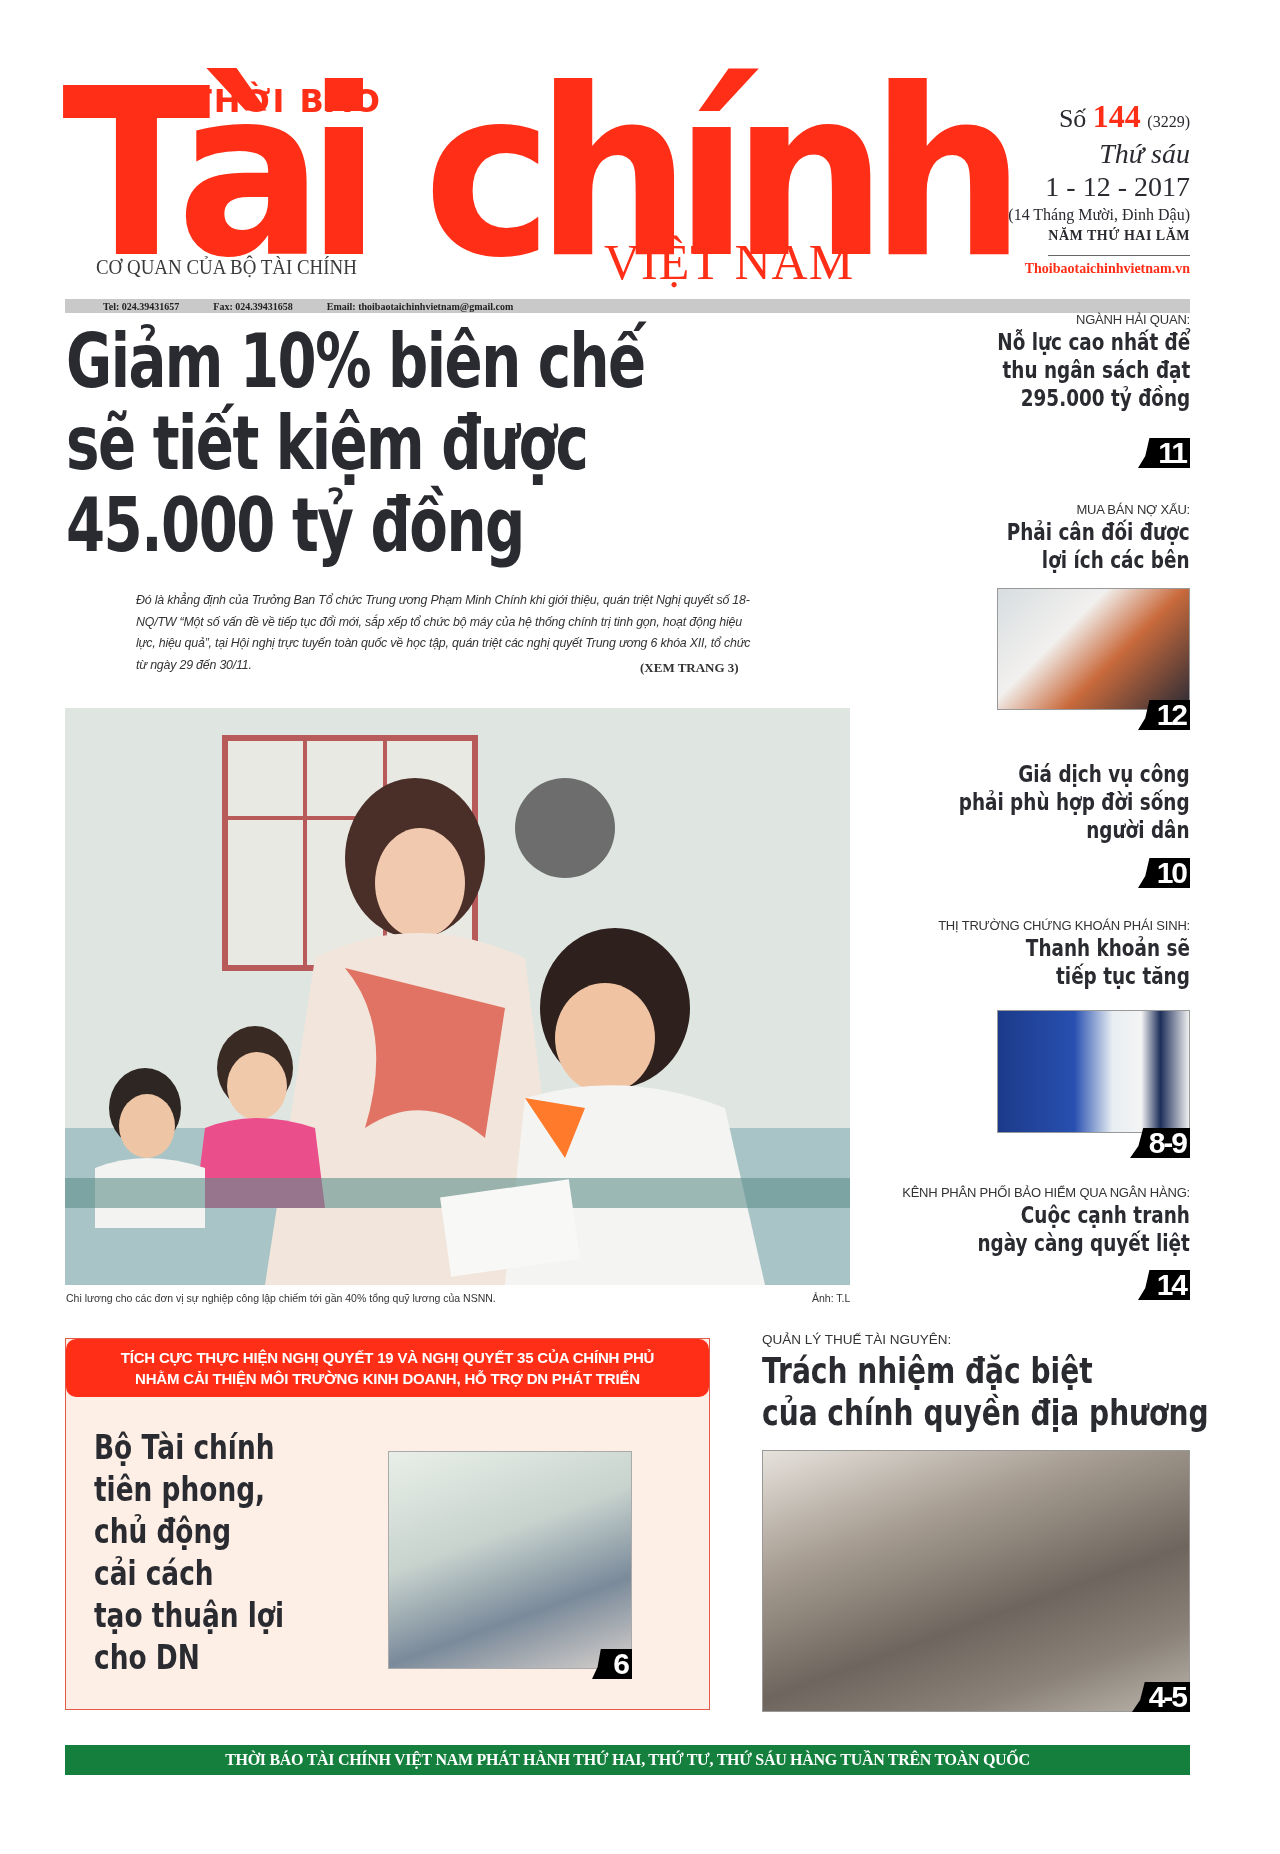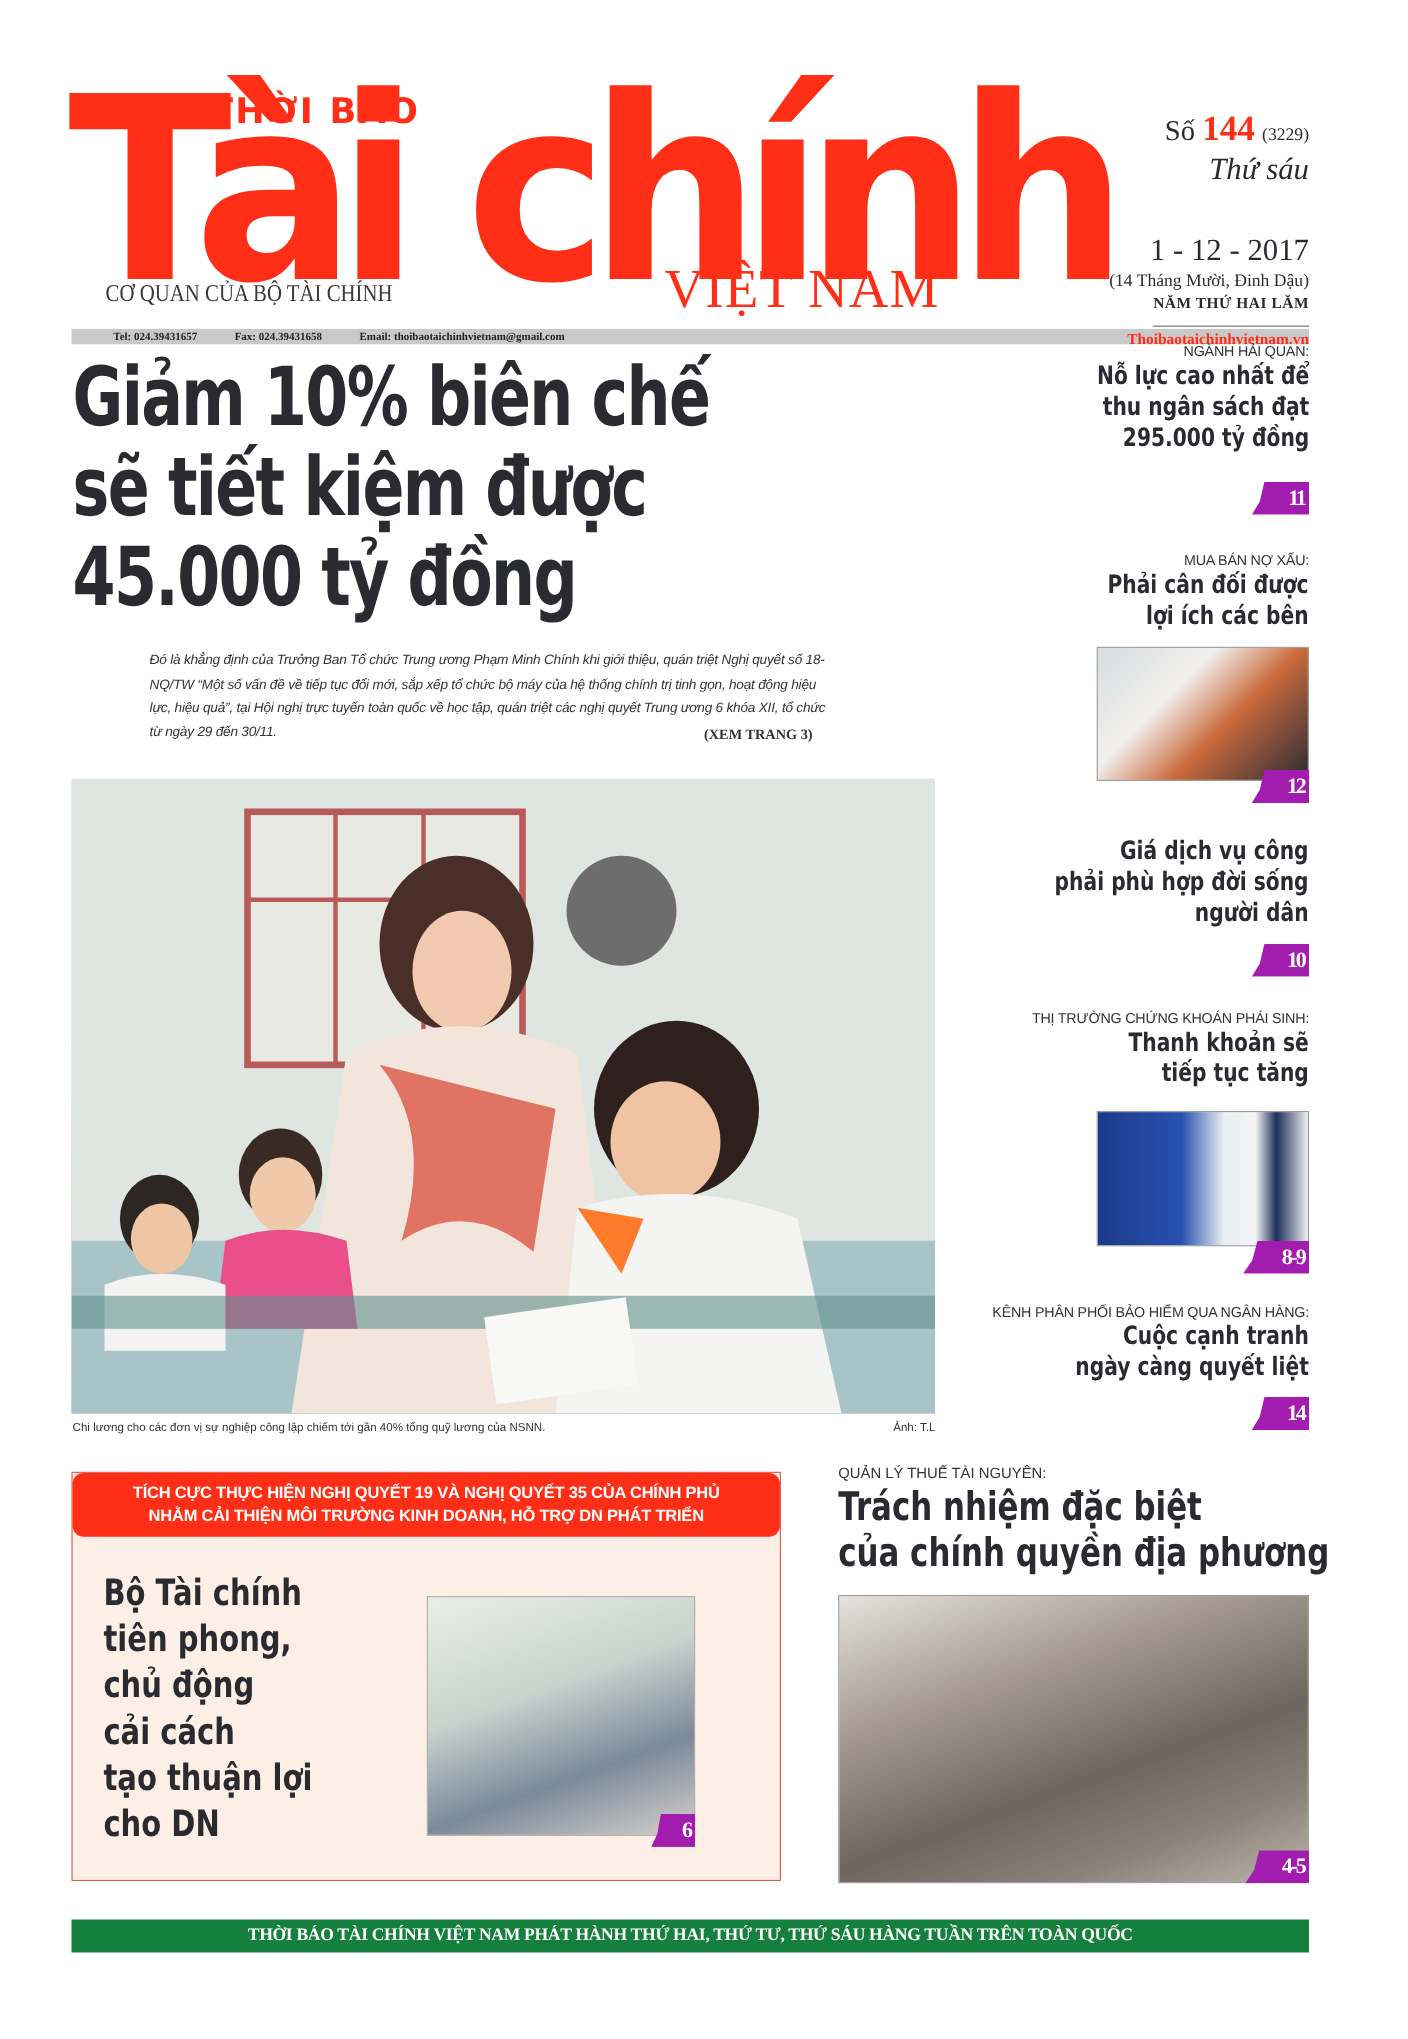--- a/index.html
+++ b/index.html
@@ -10,39 +10,39 @@
   .logo-vietnam{position:absolute;left:604px;top:236px;font-family:"Liberation Serif",serif;color:#ff2e17;font-size:50px;line-height:52px;letter-spacing:1px;}
   .logo-coquan{position:absolute;left:96px;top:254px;font-family:"Liberation Serif",serif;color:#3a3a3a;font-size:22px;transform:scaleX(0.86);transform-origin:left top;white-space:nowrap;}
   .contact-bar{position:absolute;left:65px;top:299px;width:1125px;height:14px;background:#c9c9c9;display:flex;align-items:center;font-family:"Liberation Serif",serif;font-weight:bold;font-size:10px;color:#222;}
   .contact-bar span{margin-left:34px;}
   .contact-bar span:first-child{margin-left:38px;}
   .issue-block{position:absolute;right:90px;top:100px;text-align:right;font-family:"Liberation Serif",serif;color:#2a2b30;}
   .issue-line{font-size:26px;line-height:32px;}
   .issue-num{color:#ff2e17;font-weight:bold;font-size:32px;}
   .issue-sub{font-size:16px;}
   .weekday{font-style:italic;font-size:28px;line-height:32px;}
-  .date{font-size:28px;line-height:34px;margin-top:40px;}
+  .date{font-size:28px;line-height:34px;}
   .lunar{font-size:16px;line-height:22px;}
   .year{font-weight:bold;font-size:14px;line-height:18px;border-bottom:1px solid #666;display:inline-block;padding-bottom:10px;letter-spacing:0.5px;}
   .website{color:#ff2e17;font-weight:bold;font-size:14px;line-height:26px;}
   
   .headline{position:absolute;left:66px;top:320px;font-family:"DejaVu Sans",sans-serif;font-weight:bold;color:#2a2b30;font-size:74px;line-height:82px;letter-spacing:-2px;transform:scaleX(0.76);transform-origin:left top;white-space:nowrap;}
   .lead{position:absolute;left:136px;top:590px;width:624px;font-style:italic;font-size:12.4px;line-height:21.5px;color:#333;letter-spacing:-0.2px;}
   .see-page{position:absolute;left:640px;top:660px;font-family:"Liberation Serif",serif;font-weight:bold;font-size:13px;color:#333;}
   
   .main-photo{position:absolute;left:65px;top:708px;width:785px;height:577px;overflow:hidden;background:linear-gradient(180deg,#d9e0dc 0%,#e8e4d8 35%,#c7b9a6 65%,#8fa2a8 100%);}
   .caption{position:absolute;left:66px;top:1292px;font-size:10.5px;color:#333;}
   .credit{position:absolute;left:812px;top:1292px;font-size:10.5px;color:#333;}
   
   .feature{position:absolute;left:65px;top:1338px;width:645px;height:372px;background:#fdeee6;border:1px solid #e25a4a;box-sizing:border-box;}
   .feature-banner{background:#ff2e17;color:#fff;height:58px;display:flex;flex-direction:column;justify-content:center;align-items:center;font-weight:bold;font-size:15px;line-height:21px;letter-spacing:-0.2px;border-radius:10px;}
   .feature-title{position:absolute;left:28px;top:88px;font-family:"DejaVu Sans",sans-serif;font-weight:bold;font-size:33px;line-height:42px;color:#2a2b30;transform:scaleX(0.8);transform-origin:left top;white-space:nowrap;}
   .feature-photo{position:absolute;left:322px;top:112px;width:242px;height:216px;border:1px solid #aaa;background:linear-gradient(160deg,#e8efe8 0%,#c8d3ce 40%,#7a8a9a 70%,#d6d0cc 100%);}
   
-  .page-tag{position:absolute;height:30px;background:#a21caf;color:#fff;font-family:Liberation Serif, serif;font-weight:bold;font-size:20px;line-height:30px;text-align:right;padding-right:4px;box-sizing:border-box;letter-spacing:-2px;clip-path:polygon(22% 0,100% 0,100% 100%,0 100%,14% 60%);}
+  .page-tag{position:absolute;height:30px;background:#000000;color:#fff;font-family:Liberation Sans, sans-serif;font-weight:bold;font-size:30px;line-height:30px;text-align:right;padding-right:4px;box-sizing:border-box;letter-spacing:-2px;clip-path:polygon(22% 0,100% 0,100% 100%,0 100%,14% 60%);}
   
   .side{position:absolute;right:90px;text-align:right;}
   .side-kicker{font-size:13px;color:#333;line-height:16px;white-space:nowrap;letter-spacing:-0.2px;}
   .side-title{font-family:"DejaVu Sans",sans-serif;font-weight:bold;font-size:23px;line-height:28px;color:#2a2b30;white-space:nowrap;transform:scaleX(0.8);transform-origin:right top;}
   .side-photo{position:absolute;border:1px solid #999;box-sizing:border-box;}
   .big-side-kicker{position:absolute;left:762px;top:1332px;font-size:13.5px;color:#333;}
   .big-side-title{position:absolute;left:762px;top:1350px;font-family:"DejaVu Sans",sans-serif;font-weight:bold;font-size:36px;line-height:42px;color:#2a2b30;white-space:nowrap;transform:scaleX(0.78);transform-origin:left top;}
   .footer-bar{position:absolute;left:65px;top:1745px;width:1125px;height:30px;background:#15803d;color:#fff;font-family:"Liberation Serif",serif;font-weight:bold;font-size:16px;display:flex;align-items:center;justify-content:center;letter-spacing:-0.3px;}
 </style>
 </head>

